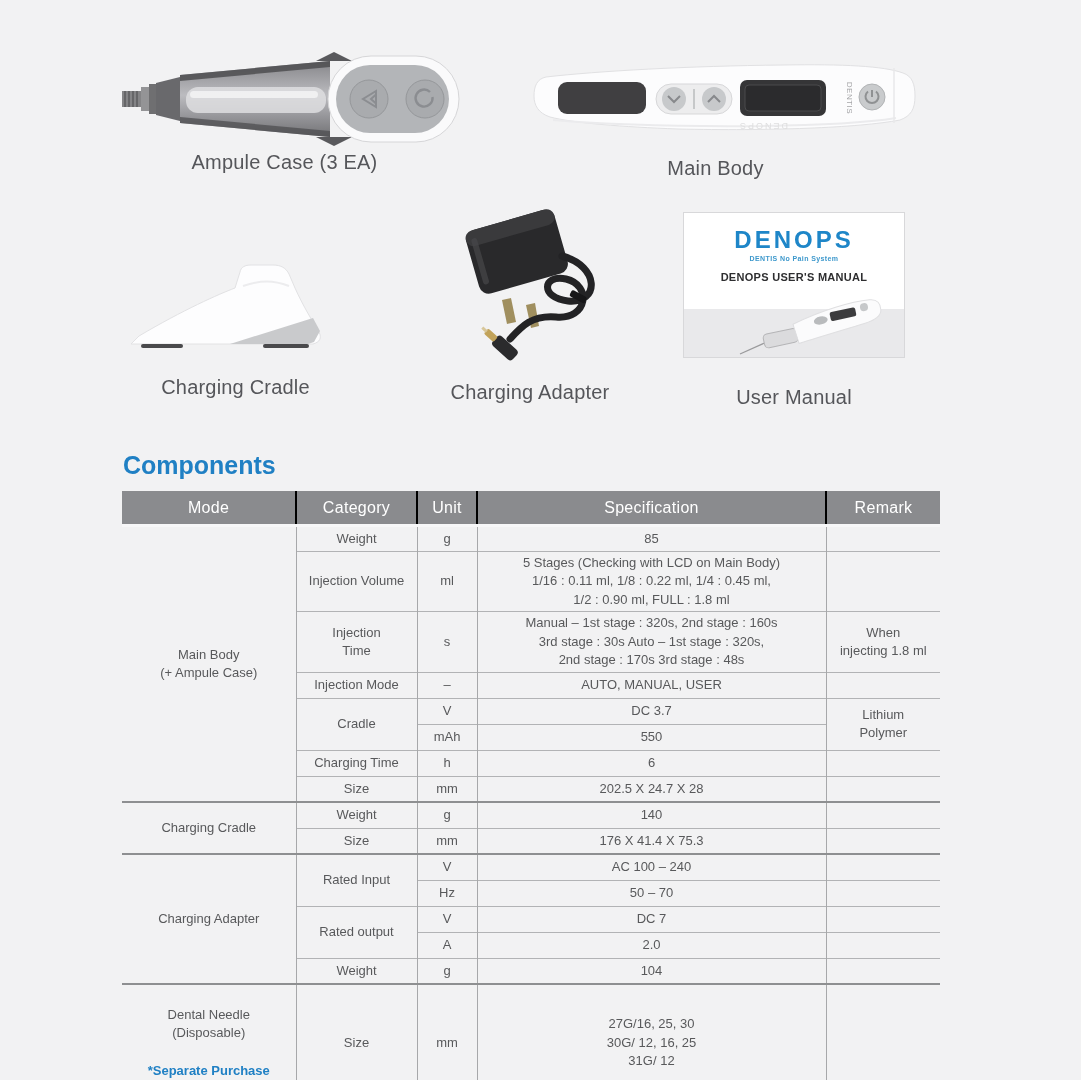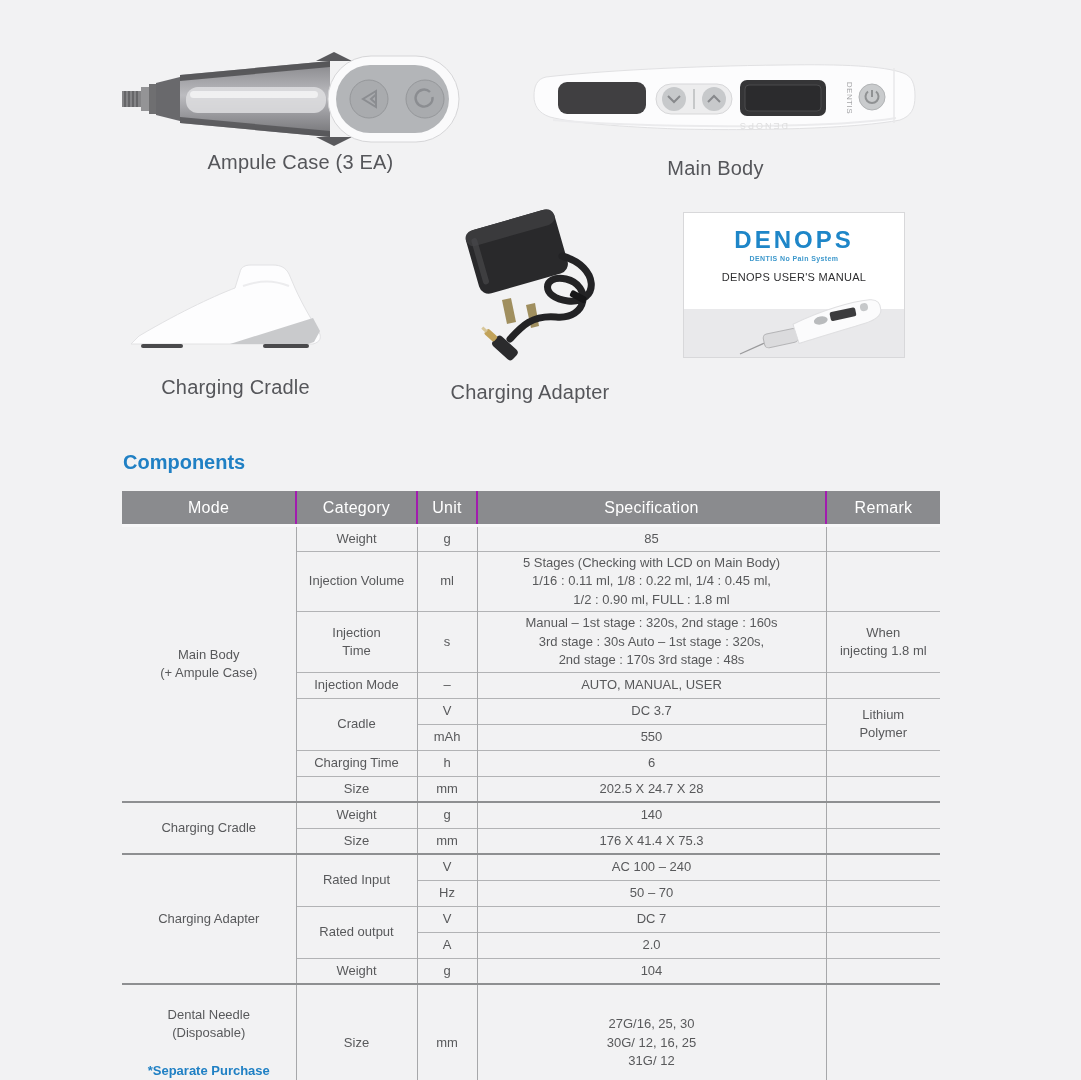--- a/index.html
+++ b/index.html
@@ -1,27 +1,27 @@
 <!DOCTYPE html>
 <html><head>
 <meta charset="utf-8">
 <style>
   html,body{margin:0;padding:0;background:#f2f2f3;}
   .page{position:relative;width:1081px;height:1080px;background:#f2f2f3;
         font-family:"Liberation Sans",sans-serif;color:#58595b;overflow:hidden;}
   .abs{position:absolute;}
   .caption{position:absolute;text-align:center;font-size:20px;color:#55565a;
            letter-spacing:.2px;white-space:pre-line;}
-  .section-title{position:absolute;font-size:20px;font-weight:700;color:#2080c4;}
+  .section-title{position:absolute;font-size:25px;font-weight:700;color:#2080c4;}
 
   
   table.spec{position:absolute;left:122px;top:491px;width:818px;border-collapse:collapse;
              table-layout:fixed;font-size:13px;color:#58595b;}
   table.spec th{background:#8a8b8e;color:#ffffff;font-weight:500;font-size:16px;
-                height:33px;border-left:2px solid #a21caf;border-bottom:3px solid #f7f7f8;
+                height:33px;border-left:2px solid #000000;border-bottom:3px solid #f7f7f8;
                 padding:0;letter-spacing:.3px;}
   table.spec th:first-child{border-left:none;}
   table.spec td{border-top:1px solid #b2b3b5;border-left:1px solid #a7a8aa;
                 text-align:center;vertical-align:middle;padding:2px 5px;
                 line-height:1.42;white-space:pre-line;}
   table.spec td.cfirst{border-left:none;}
   table.spec tr{height:26px;}
   table.spec tr.h54{height:54px;}
   table.spec tr.h60{height:60px;margin-top:12px;}
   table.spec tr.rfirst td{border-top:none;}
@@ -30,21 +30,21 @@
   .part-note{color:#2080c4;font-weight:700;margin-top:1px;text-align:center;}
 
   
   .manual-card{position:absolute;left:683px;top:212px;width:222px;height:146px;
                background:#ffffff;border:1px solid #d8d8da;box-sizing:border-box;overflow:hidden;}
   .manual-band{position:absolute;left:0;right:0;bottom:0;height:48px;background:#e9e9eb;}
   .manual-brand{margin-top:15px;text-align:center;font-size:24px;font-weight:800;
                 color:#1e86c8;letter-spacing:3px;line-height:1;}
   .manual-tagline{text-align:center;font-size:7px;font-weight:700;color:#3d98cc;
                   letter-spacing:.4px;margin-top:3px;}
-  .manual-title{text-align:center;font-size:11px;font-weight:400;color:#2e2e30;
+  .manual-title{text-align:center;font-size:11px;font-weight:700;color:#2e2e30;
                 margin-top:9px;letter-spacing:.3px;}
 </style>
 </head>
 <body>
 
 <div class="page">
 
   <svg class="abs" style="left:120px;top:50px;" width="345" height="100" viewBox="0 0 345 100">
     <defs>
       <linearGradient id="smoke" x1="0" y1="0" x2="0" y2="1">
@@ -68,21 +68,21 @@
     <rect x="70" y="41" width="128" height="7" rx="3.5" fill="#f2f2f3" opacity="0.9"></rect>
     <polygon points="196,11 214,2 232,11" fill="#59595c"></polygon>
     <polygon points="196,87 214,96 232,87" fill="#59595c"></polygon>
     <rect x="208" y="6" width="131" height="86" rx="43" fill="#fafafb" stroke="#d6d6d8"></rect>
     <rect x="216" y="15" width="113" height="68" rx="34" fill="#b3b5b8"></rect>
     <circle cx="249" cy="49" r="19" fill="#a9abae" stroke="#95979a"></circle>
     <path d="M256,41 L243,49 L256,57 Z M256,44.5 L251,49 L256,53.5" fill="none" stroke="#8b8d91" stroke-width="2"></path>
     <circle cx="305" cy="49" r="19" fill="#a9abae" stroke="#95979a"></circle>
     <path d="M310,42 A8.5,8.5 0 1 0 312.5,47" fill="none" stroke="#8b8d91" stroke-width="2.4"></path>
   </svg>
-  <div class="caption" style="left:128px;top:151px;width:345px;">Ampule Case (3 EA)</div>
+  <div class="caption" style="left:112px;top:151px;width:345px;">Ampule Case (3 EA)</div>
 
   <svg class="abs" style="left:528px;top:50px;" width="390" height="95" viewBox="0 0 390 95">
     <path d="M18,27 C70,21 160,16 255,15 C315,14 356,16 375,23 C384,26 387,34 387,46
              C387,59 383,66 372,70 C330,78 240,81 150,79 C95,77 45,73 22,67
              C10,63 6,55 6,46 C6,36 9,29 18,27 Z" fill="#fcfcfd" stroke="#e1e1e3"></path>
     <path d="M25,70 C120,78 300,79 368,68" fill="none" stroke="#ebebed" stroke-width="2"></path>
     <rect x="30" y="32" width="88" height="32" rx="9" fill="#403f41"></rect>
     <rect x="128" y="34" width="76" height="30" rx="15" fill="#ededee" stroke="#d7d7d9"></rect>
     <circle cx="146" cy="49" r="12" fill="#c7c9cb"></circle>
     <path d="M140,46 L146,52 L152,46" fill="none" stroke="#87898c" stroke-width="2"></path>
@@ -146,20 +146,21 @@
         <rect x="28" y="26" width="34" height="14" rx="4" fill="#dbdbdd" stroke="#b5b5b7"></rect>
         <polygon points="60,22 80,18 82,38 62,42" fill="#9fa1a4"></polygon>
         <path d="M60,22 C92,14 122,12 140,14 C148,15 150,20 149,26 C148,32 142,35 130,36
                  C106,38 80,40 62,42 Z" fill="#fbfbfc" stroke="#dfdfe1"></path>
         <rect x="98" y="18" width="26" height="9" rx="2" fill="#3c3c3e"></rect>
         <ellipse cx="88" cy="24" rx="7" ry="4" fill="#b9bbbd"></ellipse>
         <circle cx="133" cy="20" r="4" fill="#c6c8ca"></circle>
       </g>
     </svg>
   </div>
+  <div class="caption" style="left:683px;top:386px;width:222px;">User Manual</div>
 
   <div class="section-title" style="left:123px;top:451px;">Components</div>
 
   <table class="spec">
     <colgroup>
       <col style="width:174px">
         <col style="width:121px">
         <col style="width:60px">
       <col style="width:349px">
         <col style="width:114px">

